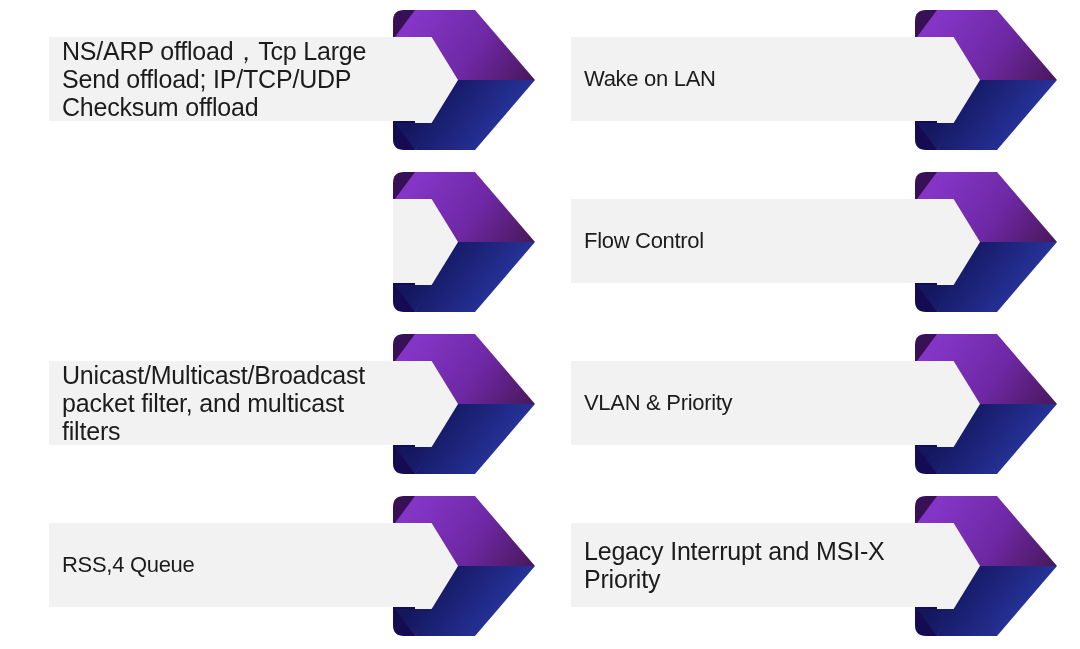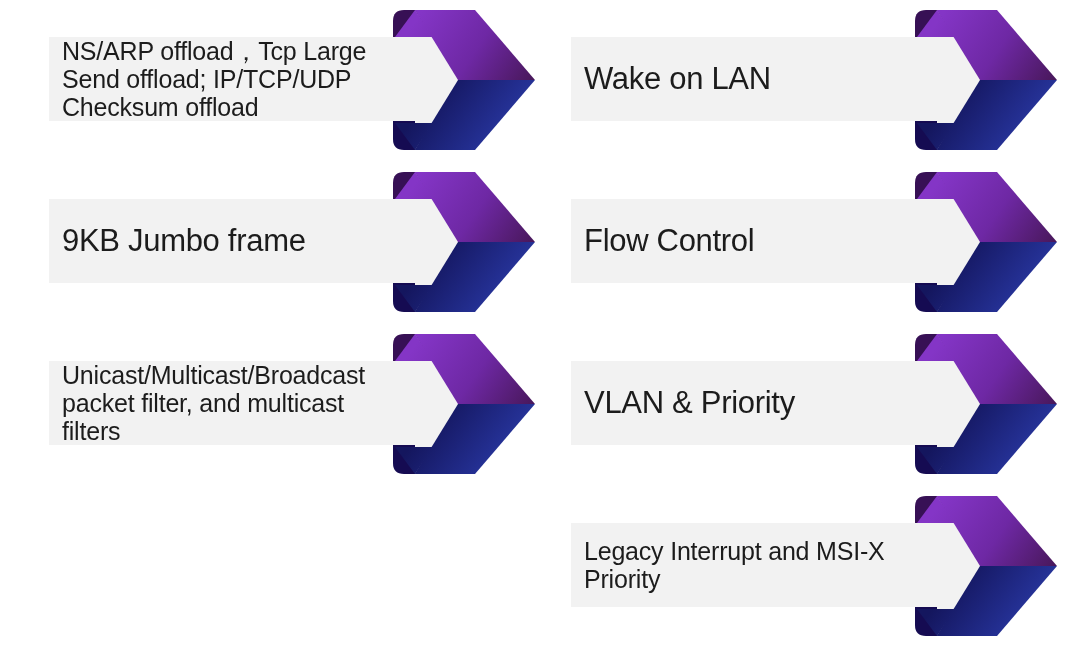--- a/index.html
+++ b/index.html
@@ -33,21 +33,21 @@
     height: 84px;
     background: var(--bar-bg, #f2f2f2);
     color: var(--text-color, #1c1c1c);
     display: flex;
     align-items: center;
     box-sizing: border-box;
     padding-left: 13px;
     padding-right: 4px;
   }
   .bar.single .label {
-    font-size: 31px;
+    font-size: 22px;
     line-height: 38px;
     letter-spacing: -0.3px;
   }
   .bar.multi .label {
     font-size: 25px;
     line-height: 28px;
     letter-spacing: -0.2px;
   }
   .arrow-slot {
     position: absolute;
@@ -122,23 +122,20 @@
           <polygon points="22,0 65,70 22,140" fill="#f2f2f2"></polygon>
           <polygon points="2,27 22,0 40,27" fill="url(#pGrad)"></polygon>
           <polygon points="2,113 22,140 40,113" fill="url(#bGrad)"></polygon>
           <polygon points="22,0 82,0 142,70 65,70" fill="url(#pGrad)"></polygon>
           <polygon points="22,140 82,140 142,70 65,70" fill="url(#bGrad)"></polygon>
         </svg>
       </div>
   </div>
 
   <div class="item" style="left:36px;top:172px;">
-    <div class="bar single">
-      <span class="label">9KB Jumbo frame</span>
-    </div>
     <div class="arrow-slot">
         <svg viewBox="0 0 142 140" xmlns="http://www.w3.org/2000/svg">
           <path d="M11,0 H33 V140 H11 Q0,140 0,129 V11 Q0,0 11,0 Z" fill="url(#rGrad)"></path>
           <rect x="0" y="27" width="33" height="84" fill="#f2f2f2"></rect>
           <polygon points="22,0 65,70 22,140" fill="#f2f2f2"></polygon>
           <polygon points="2,27 22,0 40,27" fill="url(#pGrad)"></polygon>
           <polygon points="2,113 22,140 40,113" fill="url(#bGrad)"></polygon>
           <polygon points="22,0 82,0 142,70 65,70" fill="url(#pGrad)"></polygon>
           <polygon points="22,140 82,140 142,70 65,70" fill="url(#bGrad)"></polygon>
         </svg>
@@ -189,20 +186,36 @@
           <rect x="0" y="27" width="33" height="84" fill="#f2f2f2"></rect>
           <polygon points="22,0 65,70 22,140" fill="#f2f2f2"></polygon>
           <polygon points="2,27 22,0 40,27" fill="url(#pGrad)"></polygon>
           <polygon points="2,113 22,140 40,113" fill="url(#bGrad)"></polygon>
           <polygon points="22,0 82,0 142,70 65,70" fill="url(#pGrad)"></polygon>
           <polygon points="22,140 82,140 142,70 65,70" fill="url(#bGrad)"></polygon>
         </svg>
       </div>
   </div>
 
+  <div class="item" style="left:36px;top:496px;">
+    <div class="bar single">
+      <span class="label">RSS,4 Queue</span>
+    </div>
+    <div class="arrow-slot">
+        <svg viewBox="0 0 142 140" xmlns="http://www.w3.org/2000/svg">
+          <path d="M11,0 H33 V140 H11 Q0,140 0,129 V11 Q0,0 11,0 Z" fill="url(#rGrad)"></path>
+          <rect x="0" y="27" width="33" height="84" fill="#f2f2f2"></rect>
+          <polygon points="22,0 65,70 22,140" fill="#f2f2f2"></polygon>
+          <polygon points="2,27 22,0 40,27" fill="url(#pGrad)"></polygon>
+          <polygon points="2,113 22,140 40,113" fill="url(#bGrad)"></polygon>
+          <polygon points="22,0 82,0 142,70 65,70" fill="url(#pGrad)"></polygon>
+          <polygon points="22,140 82,140 142,70 65,70" fill="url(#bGrad)"></polygon>
+        </svg>
+      </div>
+  </div>
 
   <div class="item" style="left:558px;top:496px;">
     <div class="bar multi">
       <span class="label">Legacy Interrupt and MSI-X Priority</span>
     </div>
     <div class="arrow-slot">
         <svg viewBox="0 0 142 140" xmlns="http://www.w3.org/2000/svg">
           <path d="M11,0 H33 V140 H11 Q0,140 0,129 V11 Q0,0 11,0 Z" fill="url(#rGrad)"></path>
           <rect x="0" y="27" width="33" height="84" fill="#f2f2f2"></rect>
           <polygon points="22,0 65,70 22,140" fill="#f2f2f2"></polygon>

